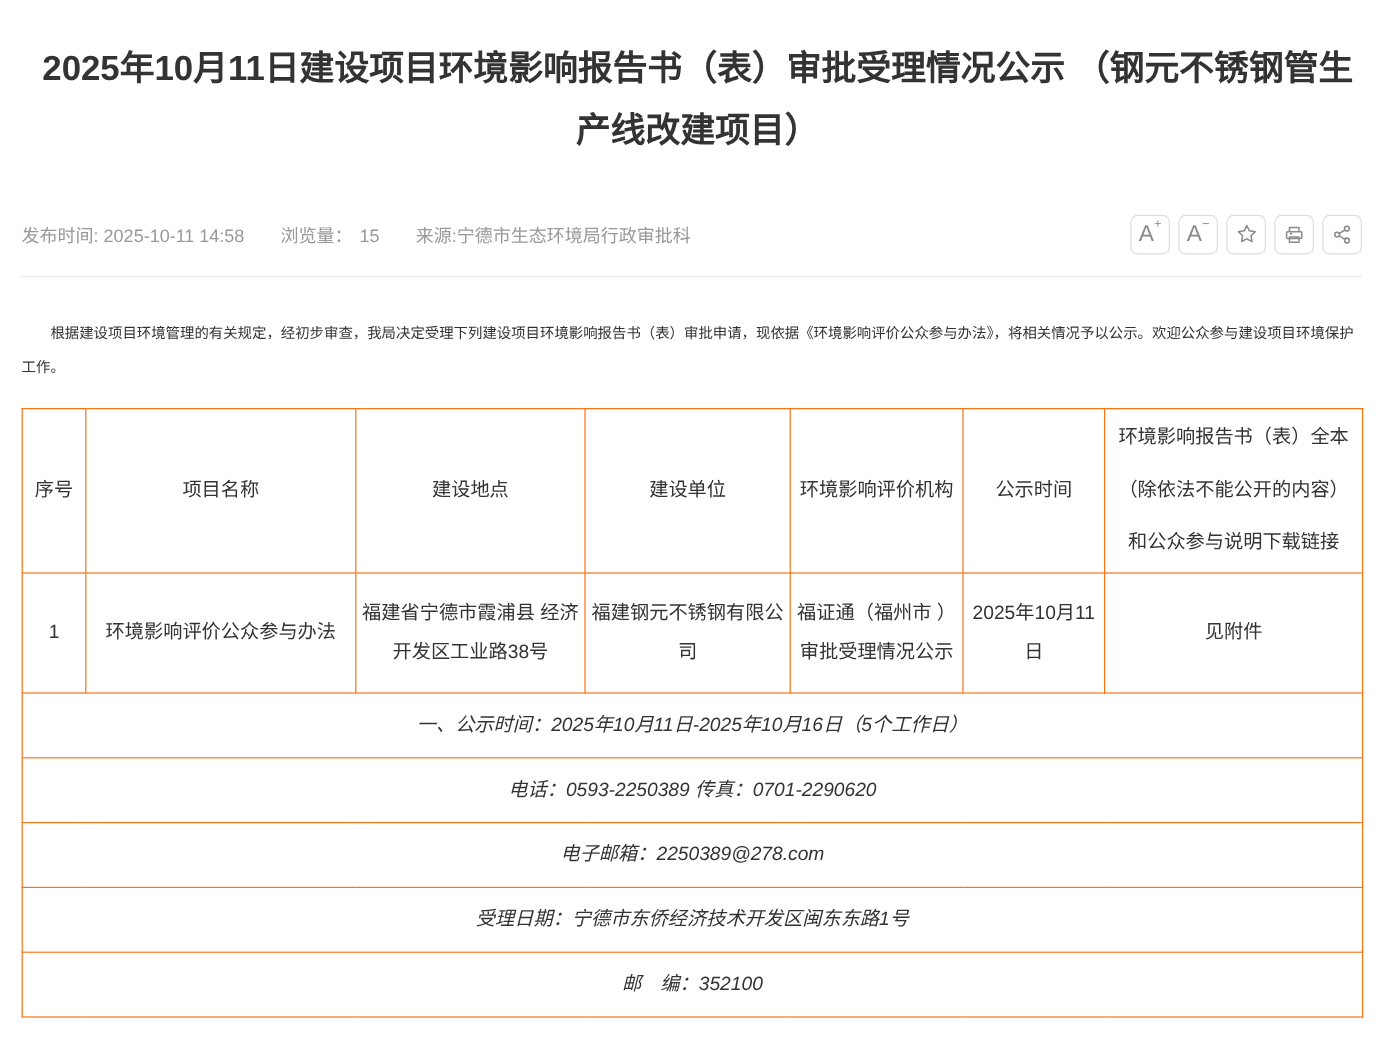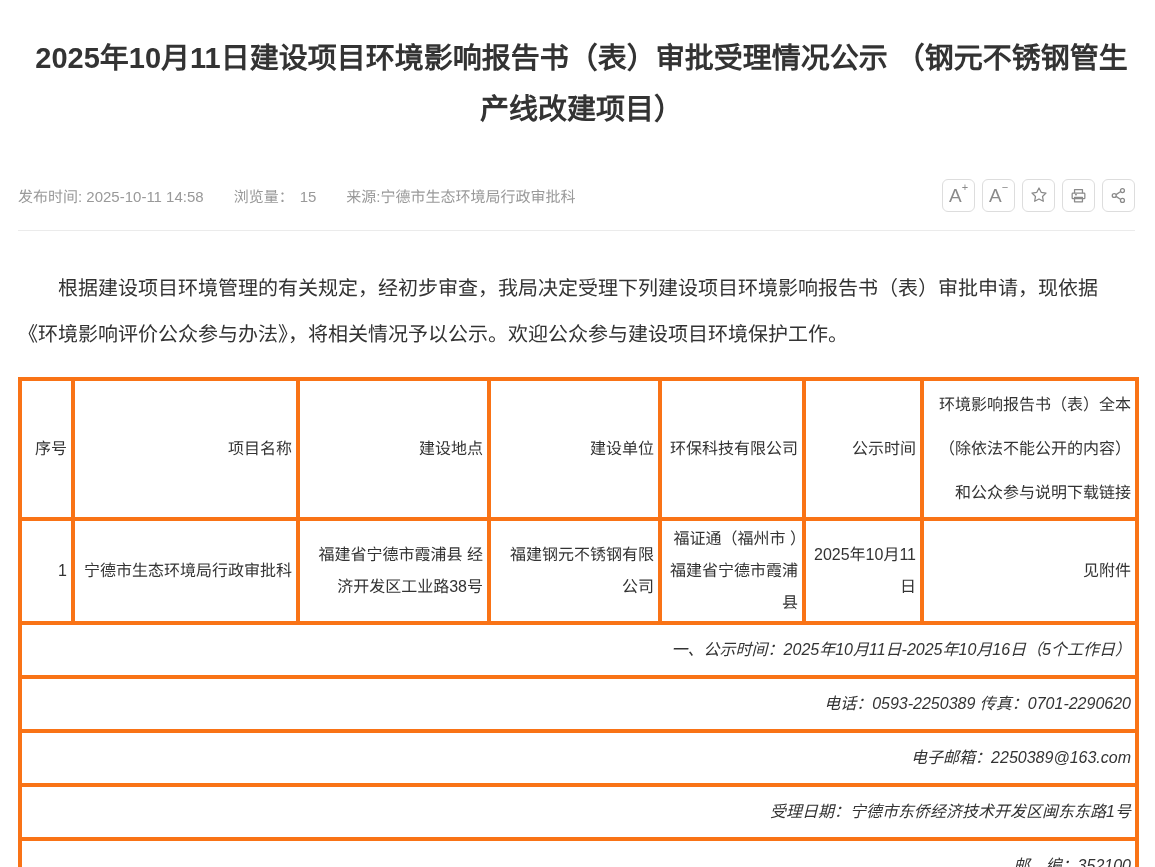--- a/index.html
+++ b/index.html
@@ -63,39 +63,39 @@
   
   .divider {
     margin: 18px 0 0 18px;
     width: 1117px;
     height: 1px;
     background: #ebebeb;
   }
   
   .intro {
     margin: 34px 20px 0 18px;
-    font-size: 20px;
+    font-size: 12px;
     line-height: 2.3;
     text-indent: 2em;
     color: #333333;
   }
   
   table.approval {
     margin: 20px 0 0 18px;
     border-collapse: collapse;
     table-layout: fixed;
     width: 1117px;
     font-size: 16px;
     color: #333333;
   }
   table.approval td {
-    border: 4px solid #f97316;
+    border: 1px solid #f97316;
     padding: 2px 4px;
     vertical-align: middle;
-    text-align: right;
+    text-align: center;
     word-break: break-all;
     box-sizing: border-box;
   }
   tr.header-row td { height: 126px; line-height: 2.75; }
   tr.data-row td   { height: 100px; line-height: 2; }
   tr.note-row td   { height: 54px;  line-height: 1.5; font-style: italic; }
 </style>
 </head>
 <body>
 
@@ -158,41 +158,41 @@
       <col style="width:144px">
       <col style="width:118px">
       <col style="width:215px">
     </colgroup>
     <tbody>
       <tr class="header-row">
         <td>序号</td>
         <td>项目名称</td>
         <td>建设地点</td>
         <td>建设单位</td>
-        <td>环保科技有限公司</td>
+        <td>环境影响评价机构</td>
         <td>公示时间</td>
         <td>环境影响报告书（表）全本（除依法不能公开的内容）和公众参与说明下载链接</td>
       </tr>
       <tr class="data-row">
         <td>1</td>
-        <td>宁德市生态环境局行政审批科</td>
+        <td>环境影响评价公众参与办法</td>
         <td>福建省宁德市霞浦县 经济开发区工业路38号</td>
         <td>福建钢元不锈钢有限公司</td>
-        <td>福证通（福州市 ）福建省宁德市霞浦县</td>
+        <td>福证通（福州市 ）审批受理情况公示</td>
         <td>2025年10月11日</td>
         <td>见附件</td>
       </tr>
       <tr class="note-row">
         <td colspan="7">一、公示时间：2025年10月11日-2025年10月16日（5个工作日）</td>
       </tr>
       <tr class="note-row">
         <td colspan="7">电话：0593-2250389  传真：0701-2290620</td>
       </tr>
       <tr class="note-row">
-        <td colspan="7">电子邮箱：2250389@163.com</td>
+        <td colspan="7">电子邮箱：2250389@278.com</td>
       </tr>
       <tr class="note-row">
         <td colspan="7">受理日期：宁德市东侨经济技术开发区闽东东路1号</td>
       </tr>
       <tr class="note-row">
         <td colspan="7">邮　编：352100</td>
       </tr>
     </tbody>
   </table>
 

